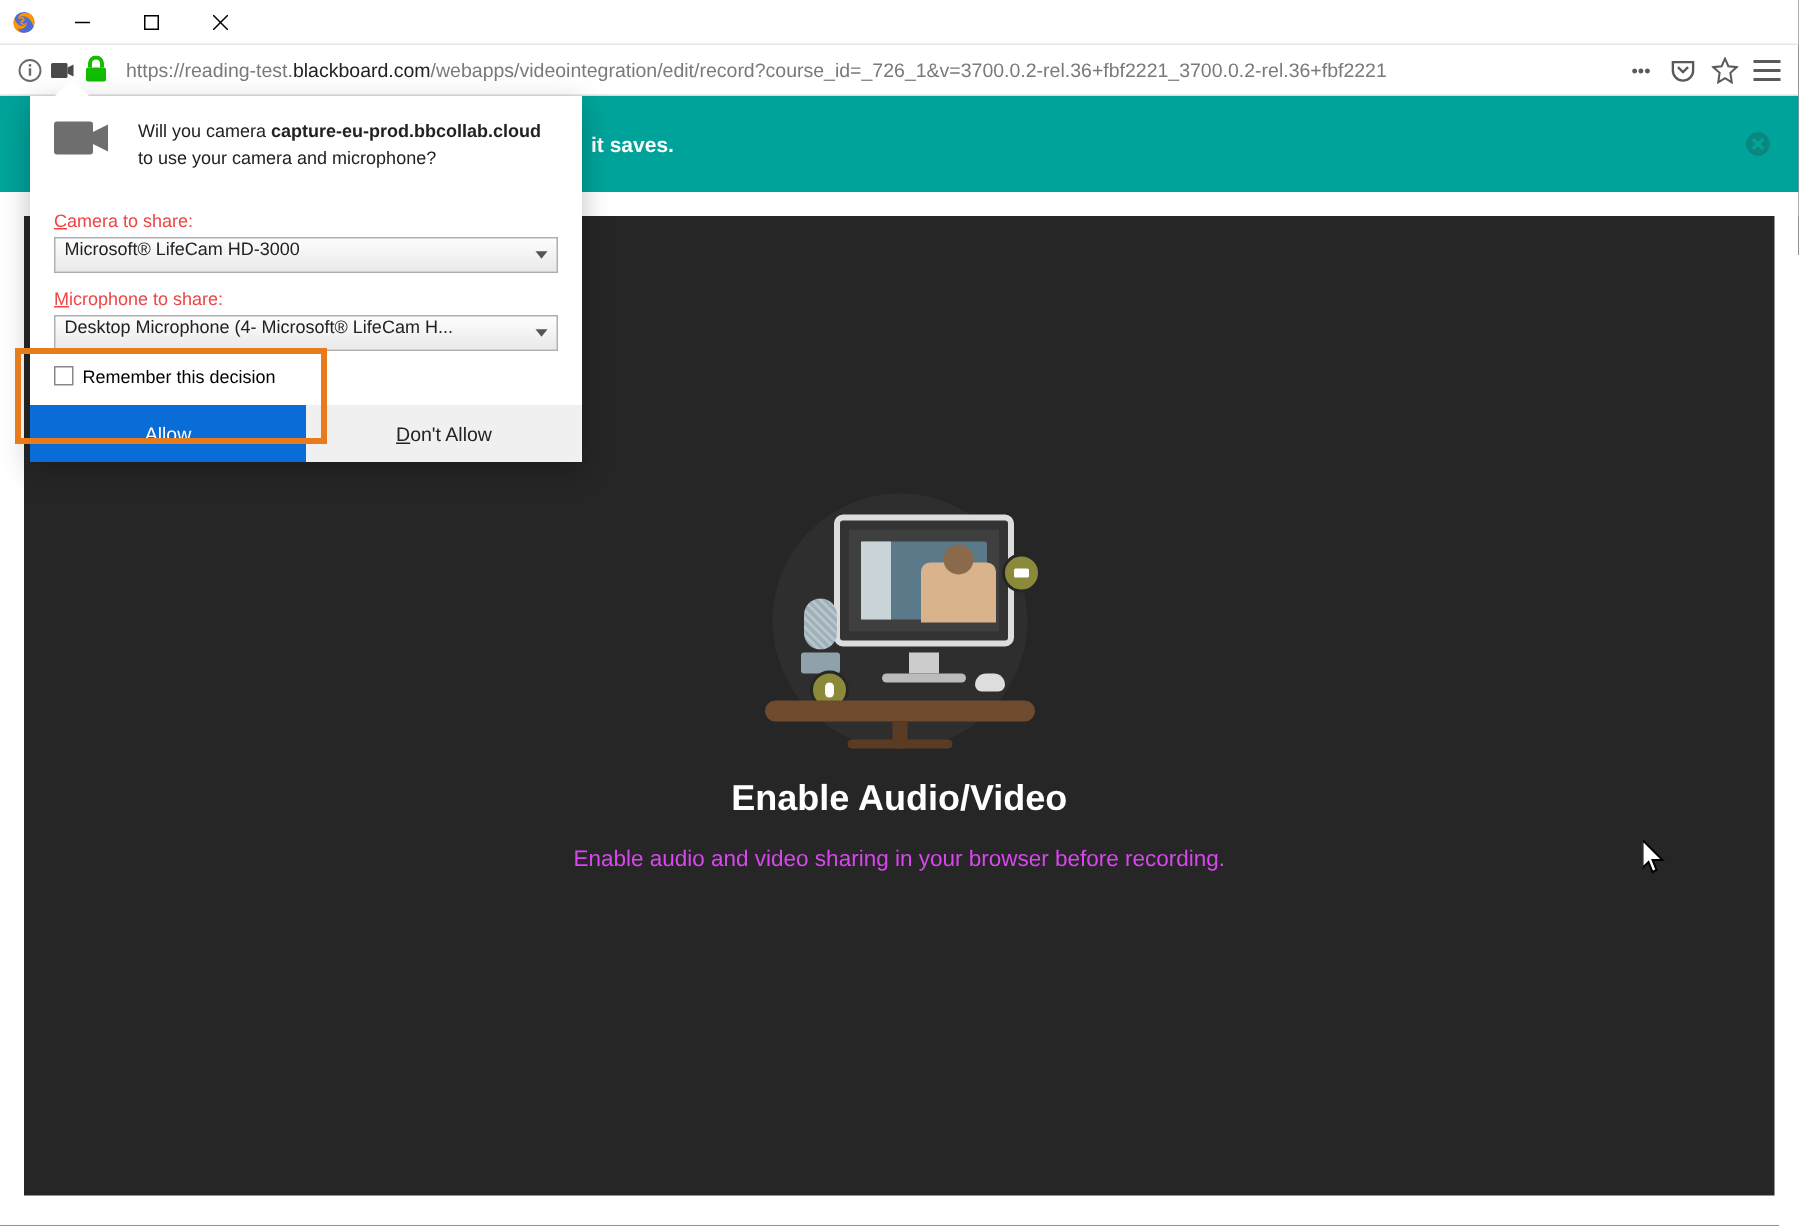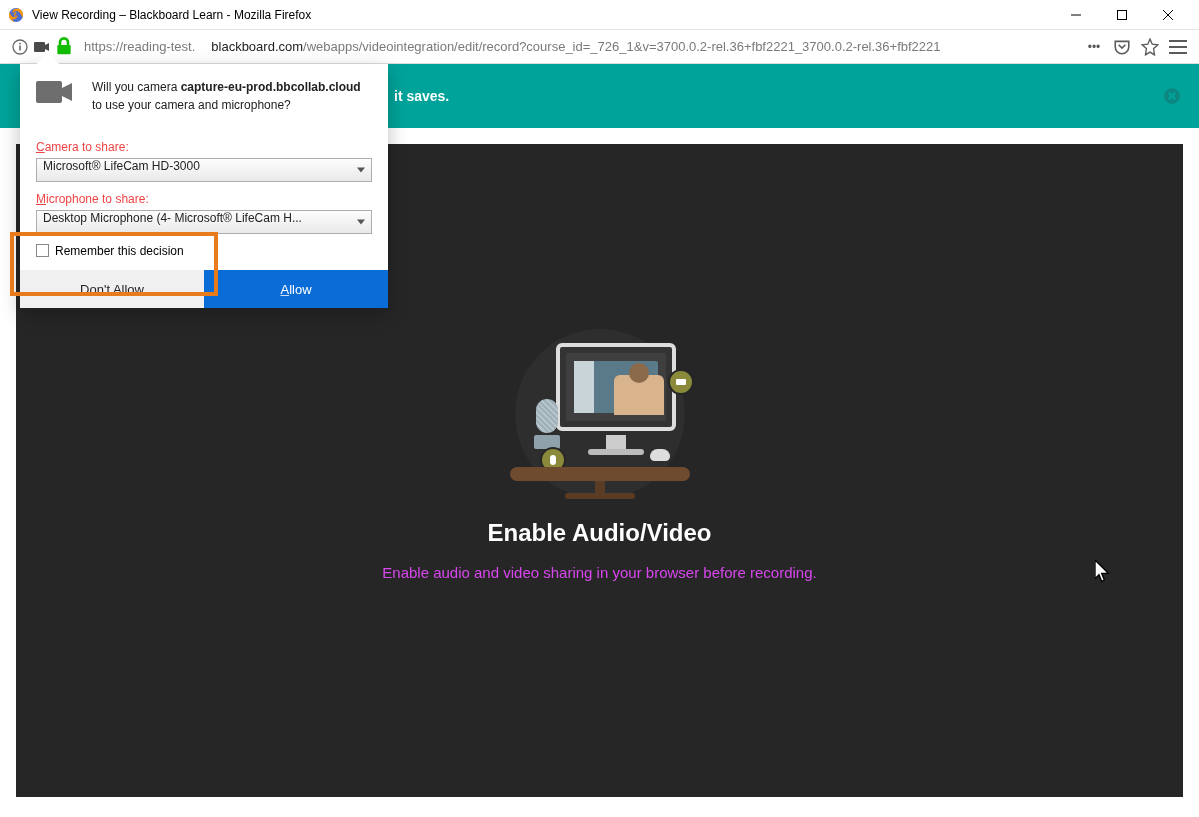--- a/index.html
+++ b/index.html
@@ -11,21 +11,21 @@
 .titlebar .title { flex: 1; font-size: 12px; color: #000; }
 .win-controls { display: flex; gap: 0; }
 .win-btn { width: 46px; height: 30px; display: flex; align-items: center; justify-content: center; cursor: default; }
 .win-btn svg { width: 10px; height: 10px; }
 
 
 .addrbar { height: 34px; display: flex; align-items: center; padding: 0 6px; gap: 6px; border-bottom: 1px solid #ddd; }
 .addr-left { display: flex; align-items: center; gap: 6px; padding: 0 6px; }
 .addr-ic { width: 16px; height: 16px; display: flex; align-items: center; justify-content: center; color: #4a4a4a; }
 .url { flex: 1; color: #7a7a7a; font-size: 13px; white-space: nowrap; overflow: hidden; }
-.url .dark { color: #222; margin-left: 16px; }
+.url .dark { color: #222; }
 .addr-right { display: flex; align-items: center; gap: 10px; padding-right: 6px; }
 .addr-right .ic { width: 18px; height: 18px; display:flex; align-items:center; justify-content:center; color:#5a5a5a; }
 
 
 .notice { height: 64px; background: #00A39A; color: #fff; display: flex; align-items: center; padding: 0 24px; font-size: 14px; font-weight: 600; position: relative; }
 .notice .close { position: absolute; right: 18px; top: 50%; transform: translateY(-50%); width: 18px; height: 18px; color: #036d66; }
 
 
 .strip { height: 16px; background: #fff; }
 
@@ -92,21 +92,20 @@
 </head>
 <body>
 
 <div class="titlebar">
   <span class="ff-icon">
     <svg viewBox="0 0 16 16">
         <circle cx="8" cy="8" r="7" fill="#4a6cd4"></circle>
         <path d="M8 1c4 0 7 3 7 7 0 1-.2 2-.6 2.8C13 6 10 3 6 4c-1 .3-2 1-2 2 1-1 3-1 4 0-2 0-3 2-2 3 1 1 3 1 4-1 0 3-3 5-6 4C5 14 6 15 8 15c-4 0-7-3-7-7 0-1 .2-2 .6-2.8C3 9 5 11 8 10c1-.3 2-1 2-2-1 1-3 1-4 0 2 0 3-2 2-3-1-1-3-1-4 1 0-3 3-5 6-4C11 2 10 1 8 1z" fill="#ff9500"></path>
       </svg>
   </span>
-  <span class="title">View Recording – Blackboard Learn - Mozilla Firefox</span>
   <div class="win-controls">
     <div class="win-btn">
         <svg viewBox="0 0 10 10">
           <line x1="0" y1="5" x2="10" y2="5" stroke="#000" stroke-width="1"></line>
         </svg>
       </div>
     <div class="win-btn">
         <svg viewBox="0 0 10 10">
           <rect x="0.5" y="0.5" width="9" height="9" fill="none" stroke="#000" stroke-width="1"></rect>
         </svg>
@@ -232,25 +231,25 @@
     <div class="lbl"><span class="u">M</span>icrophone to share:</div>
     <div class="sel">
         <span>Desktop Microphone (4- Microsoft® LifeCam H...</span>
       </div>
     <div class="chk-row">
       <span class="chk"></span>
       <span>Remember this decision</span>
     </div>
   </div>
   <div class="perm-buttons">
+    <div class="pbtn allow">
+        <span><span class="u">A</span>llow</span>
+      </div>
     <div class="pbtn deny">
         <span><span class="u">D</span>on't Allow</span>
-      </div>
-    <div class="pbtn allow">
-        <span><span class="u">A</span>llow</span>
       </div>
   </div>
 </div>
 
 <div class="highlight" style="left:10px; top:232px; width:208px; height:64px;"></div>
 
 <div class="cursor" style="left:1095px; top:560px;">
   <svg viewBox="0 0 12 18">
       <path d="M0 0v14l3-3 2 5 2-1-2-5h5L0 0z" fill="#fff" stroke="#000" stroke-width="1"></path>
     </svg>

